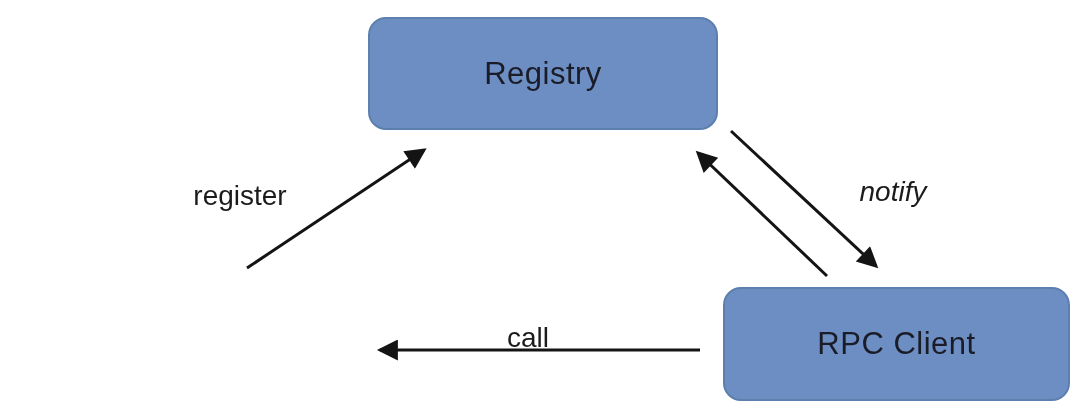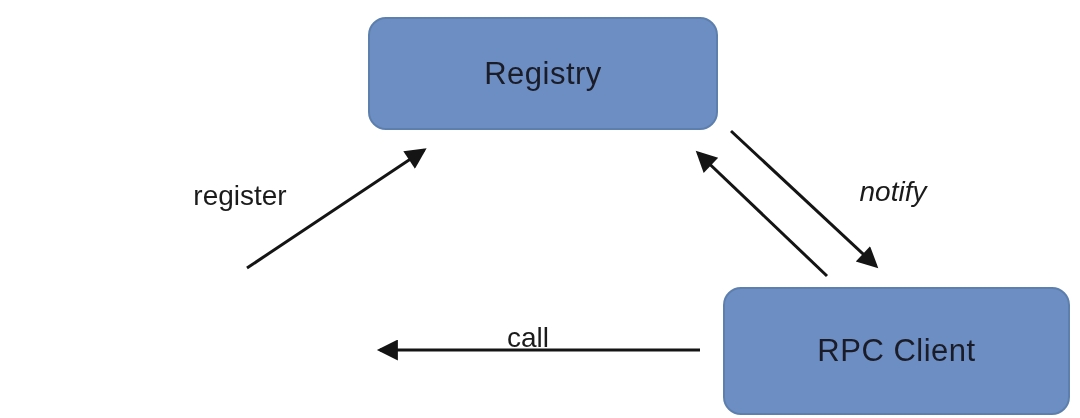--- a/index.html
+++ b/index.html
@@ -60,21 +60,21 @@
       <line x1="827" y1="276" x2="698" y2="153" stroke="#141414" stroke-width="3" marker-end="url(#ah)"></line>
       <line x1="731" y1="131" x2="876" y2="266" stroke="#141414" stroke-width="3" marker-end="url(#ah)"></line>
       <line x1="700" y1="350" x2="380" y2="350" stroke="#141414" stroke-width="3" marker-end="url(#ah)"></line>
     </svg>
 
   <div class="node" style="left: 368px; top: 17px; width: 350px; height: 113px; background: rgb(109, 142, 195); border: 2px solid rgb(93, 127, 174);">
     <span class="node-label" style="color: rgb(26, 28, 40);">Registry</span>
   </div>
 
 
-  <div class="node" style="left: 723px; top: 287px; width: 347px; height: 128px; background: rgb(109, 142, 195); border: 2px solid rgb(93, 127, 174);">
+  <div class="node" style="left: 723px; top: 287px; width: 347px; height: 114px; background: rgb(109, 142, 195); border: 2px solid rgb(93, 127, 174);">
     <span class="node-label" style="color: rgb(26, 28, 40);">RPC Client</span>
   </div>
 
   <div class="edge-label" style="left: 240px; top: 196px; color: rgb(27, 27, 27); text-align: right;">register</div>
 
 
   <div class="edge-label" style="left: 893px; top: 192px; color: rgb(27, 27, 27); font-style: italic;">notify</div>
 
   <div class="edge-label" style="left: 528px; top: 312px; color: rgb(27, 27, 27); margin-top: 26px;">call</div>
 

